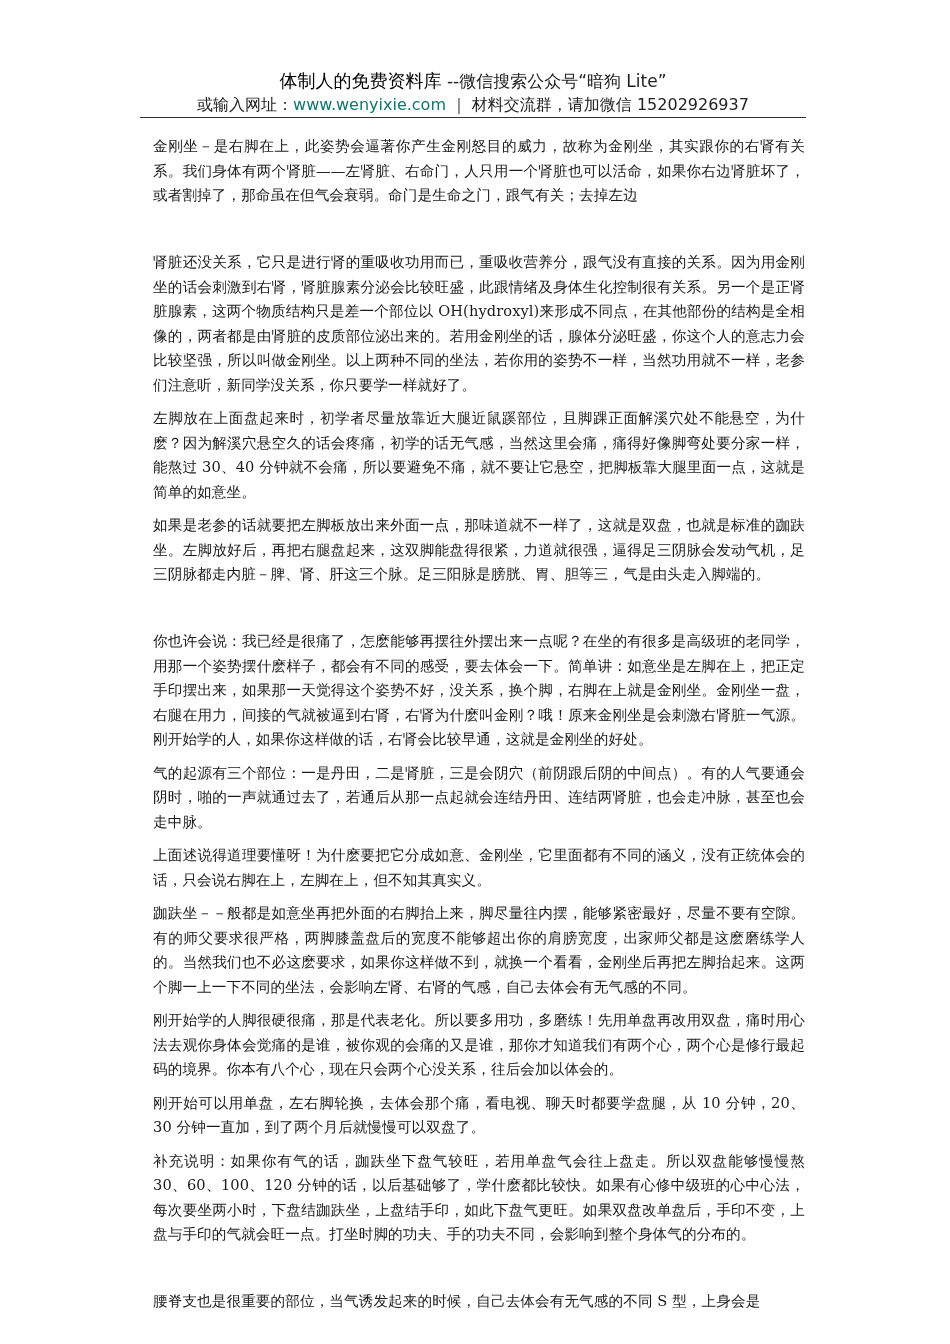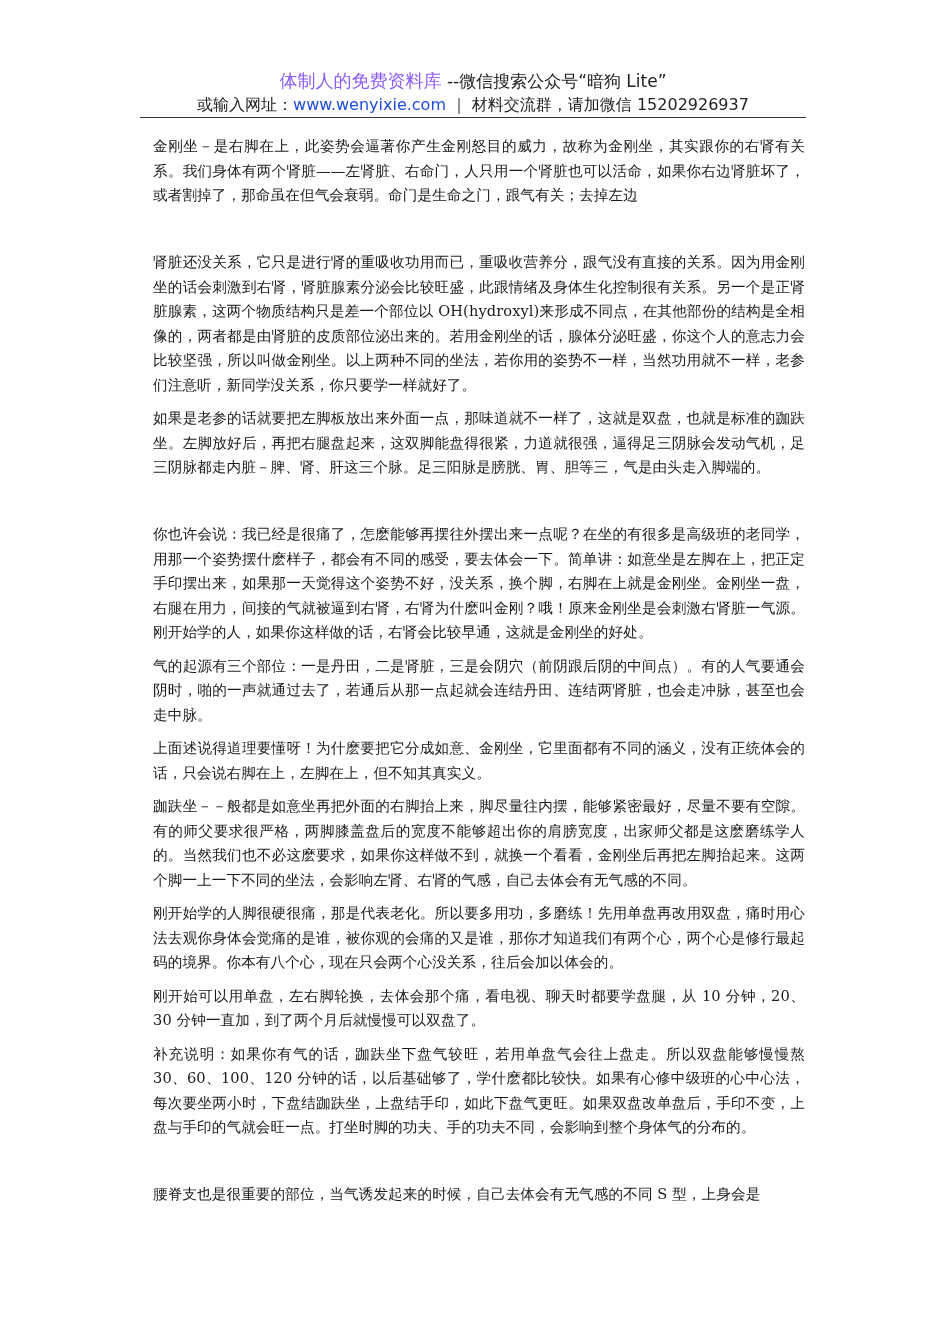--- a/index.html
+++ b/index.html
@@ -1,23 +1,23 @@
 <!DOCTYPE html>
 <html><head>
 <meta charset="utf-8">
 <style>
   html, body { margin: 0; padding: 0; background: #ffffff; }
   body { width: 950px; height: 1344px; position: relative; overflow: hidden;
          font-family: "DejaVu Serif", "Liberation Serif", serif; color: #1a1a1a; }
   .page-header { position: absolute; left: 140px; top: 70px; width: 666px; text-align: center;
          font-family: "DejaVu Sans", "Liberation Sans", sans-serif; }
   .header-line1 { font-size: 17px; line-height: 22px; color: #222; }
-  .header-line1 .brand { color: #8b5cf6; font-size: 18px; }
+  .header-line1 .brand { color: #000000; font-size: 18px; }
   .header-line2 { font-size: 16px; line-height: 22px; color: #222; margin-top: 2px; }
-  .header-line2 .url { color: #1d4ed8; }
+  .header-line2 .url { color: #0f766e; }
   .header-rule { position: absolute; left: 140px; top: 117px; width: 666px; height: 0;
          border-top: 1.3px solid #333; }
   .content { position: absolute; left: 144px; top: 125px; width: 670px; }
   .para { font-size: 14.6px; line-height: 24.5px; margin: 9px; text-align: justify;
           text-justify: inter-character; letter-spacing: 0.1px; }
   .gap { height: 24.5px; }
 </style>
 </head>
 <body>
 
@@ -28,20 +28,21 @@
   <div class="header-line2">
     <span>或输入网址：</span><span class="url">www.wenyixie.com</span><span> ｜ 材料交流群，请加微信 15202926937</span>
   </div>
 </div>
 <div class="header-rule"></div>
 
 <div class="content">
   <p class="para">金刚坐－是右脚在上，此姿势会逼著你产生金刚怒目的威力，故称为金刚坐，其实跟你的右肾有关系。我们身体有两个肾脏——左肾脏、右命门，人只用一个肾脏也可以活命，如果你右边肾脏坏了，或者割掉了，那命虽在但气会衰弱。命门是生命之门，跟气有关；去掉左边</p>
   <div class="gap"></div>
   <p class="para">肾脏还没关系，它只是进行肾的重吸收功用而已，重吸收营养分，跟气没有直接的关系。因为用金刚坐的话会刺激到右肾，肾脏腺素分泌会比较旺盛，此跟情绪及身体生化控制很有关系。另一个是正肾脏腺素，这两个物质结构只是差一个部位以 OH(hydroxyl)来形成不同点，在其他部份的结构是全相像的，两者都是由肾脏的皮质部位泌出来的。若用金刚坐的话，腺体分泌旺盛，你这个人的意志力会比较坚强，所以叫做金刚坐。以上两种不同的坐法，若你用的姿势不一样，当然功用就不一样，老参们注意听，新同学没关系，你只要学一样就好了。</p>
+  <p class="para">左脚放在上面盘起来时，初学者尽量放靠近大腿近鼠蹊部位，且脚踝正面解溪穴处不能悬空，为什麽？因为解溪穴悬空久的话会疼痛，初学的话无气感，当然这里会痛，痛得好像脚弯处要分家一样，能熬过 30、40 分钟就不会痛，所以要避免不痛，就不要让它悬空，把脚板靠大腿里面一点，这就是简单的如意坐。</p>
   <p class="para">如果是老参的话就要把左脚板放出来外面一点，那味道就不一样了，这就是双盘，也就是标准的跏趺坐。左脚放好后，再把右腿盘起来，这双脚能盘得很紧，力道就很强，逼得足三阴脉会发动气机，足三阴脉都走内脏－脾、肾、肝这三个脉。足三阳脉是膀胱、胃、胆等三，气是由头走入脚端的。</p>
   <div class="gap"></div>
   <p class="para">你也许会说：我已经是很痛了，怎麽能够再摆往外摆出来一点呢？在坐的有很多是高级班的老同学，用那一个姿势摆什麽样子，都会有不同的感受，要去体会一下。简单讲：如意坐是左脚在上，把正定手印摆出来，如果那一天觉得这个姿势不好，没关系，换个脚，右脚在上就是金刚坐。金刚坐一盘，右腿在用力，间接的气就被逼到右肾，右肾为什麽叫金刚？哦！原来金刚坐是会刺激右肾脏一气源。刚开始学的人，如果你这样做的话，右肾会比较早通，这就是金刚坐的好处。</p>
   <p class="para">气的起源有三个部位：一是丹田，二是肾脏，三是会阴穴（前阴跟后阴的中间点）。有的人气要通会阴时，啪的一声就通过去了，若通后从那一点起就会连结丹田、连结两肾脏，也会走冲脉，甚至也会走中脉。</p>
   <p class="para">上面述说得道理要懂呀！为什麽要把它分成如意、金刚坐，它里面都有不同的涵义，没有正统体会的话，只会说右脚在上，左脚在上，但不知其真实义。</p>
   <p class="para">跏趺坐－－般都是如意坐再把外面的右脚抬上来，脚尽量往内摆，能够紧密最好，尽量不要有空隙。有的师父要求很严格，两脚膝盖盘后的宽度不能够超出你的肩膀宽度，出家师父都是这麽磨练学人的。当然我们也不必这麽要求，如果你这样做不到，就换一个看看，金刚坐后再把左脚抬起来。这两个脚一上一下不同的坐法，会影响左肾、右肾的气感，自己去体会有无气感的不同。</p>
   <p class="para">刚开始学的人脚很硬很痛，那是代表老化。所以要多用功，多磨练！先用单盘再改用双盘，痛时用心法去观你身体会觉痛的是谁，被你观的会痛的又是谁，那你才知道我们有两个心，两个心是修行最起码的境界。你本有八个心，现在只会两个心没关系，往后会加以体会的。</p>
   <p class="para">刚开始可以用单盘，左右脚轮换，去体会那个痛，看电视、聊天时都要学盘腿，从 10 分钟，20、30 分钟一直加，到了两个月后就慢慢可以双盘了。</p>
   <p class="para">补充说明：如果你有气的话，跏趺坐下盘气较旺，若用单盘气会往上盘走。所以双盘能够慢慢熬 30、60、100、120 分钟的话，以后基础够了，学什麽都比较快。如果有心修中级班的心中心法，每次要坐两小时，下盘结跏趺坐，上盘结手印，如此下盘气更旺。如果双盘改单盘后，手印不变，上盘与手印的气就会旺一点。打坐时脚的功夫、手的功夫不同，会影响到整个身体气的分布的。</p>
   <div class="gap"></div>

